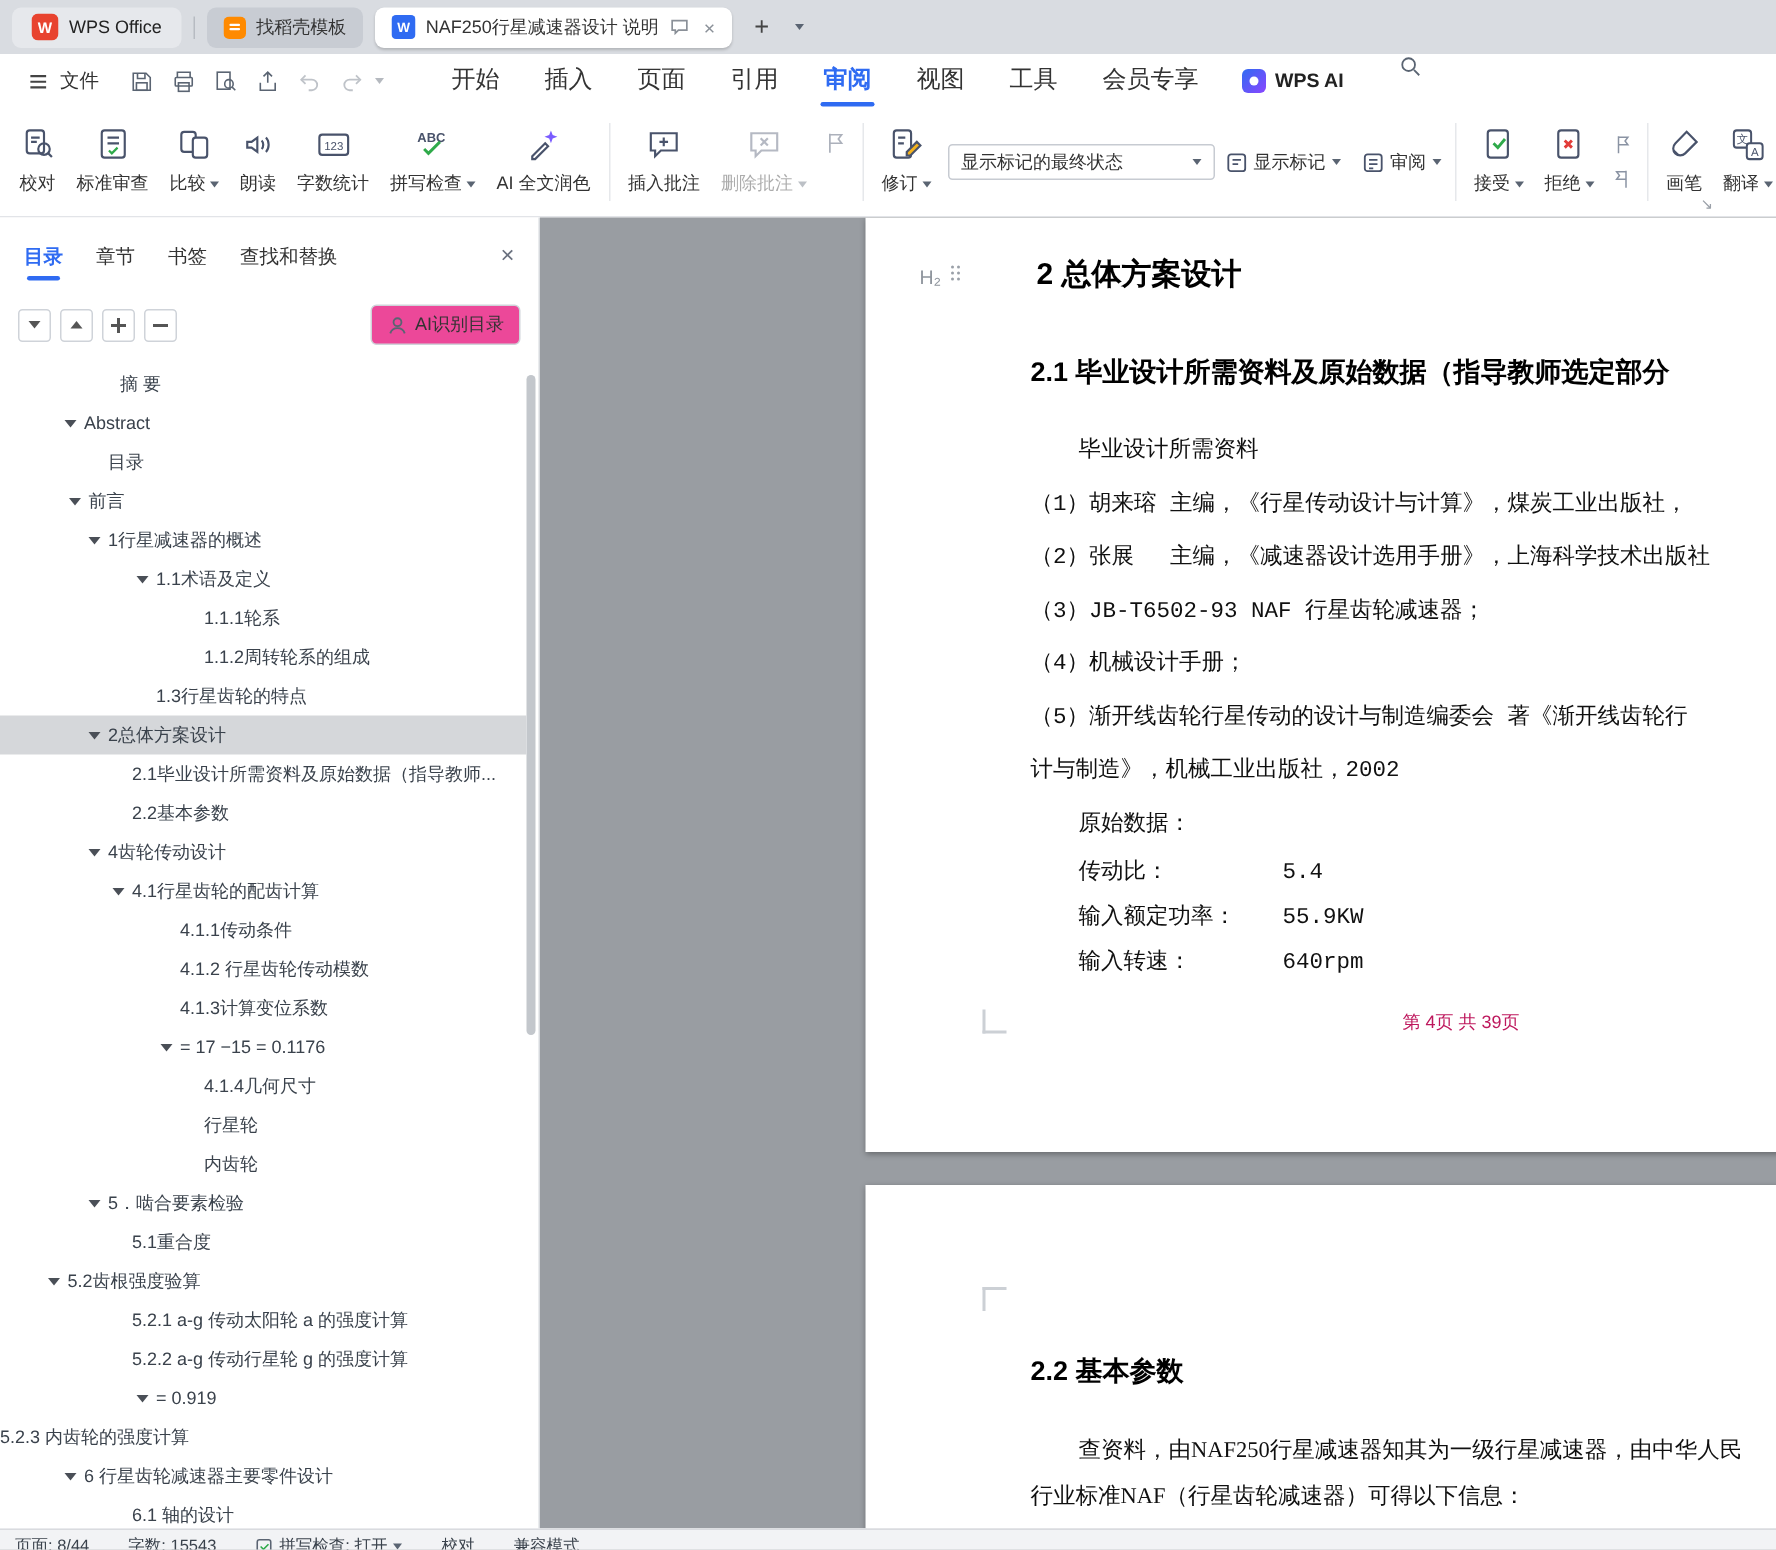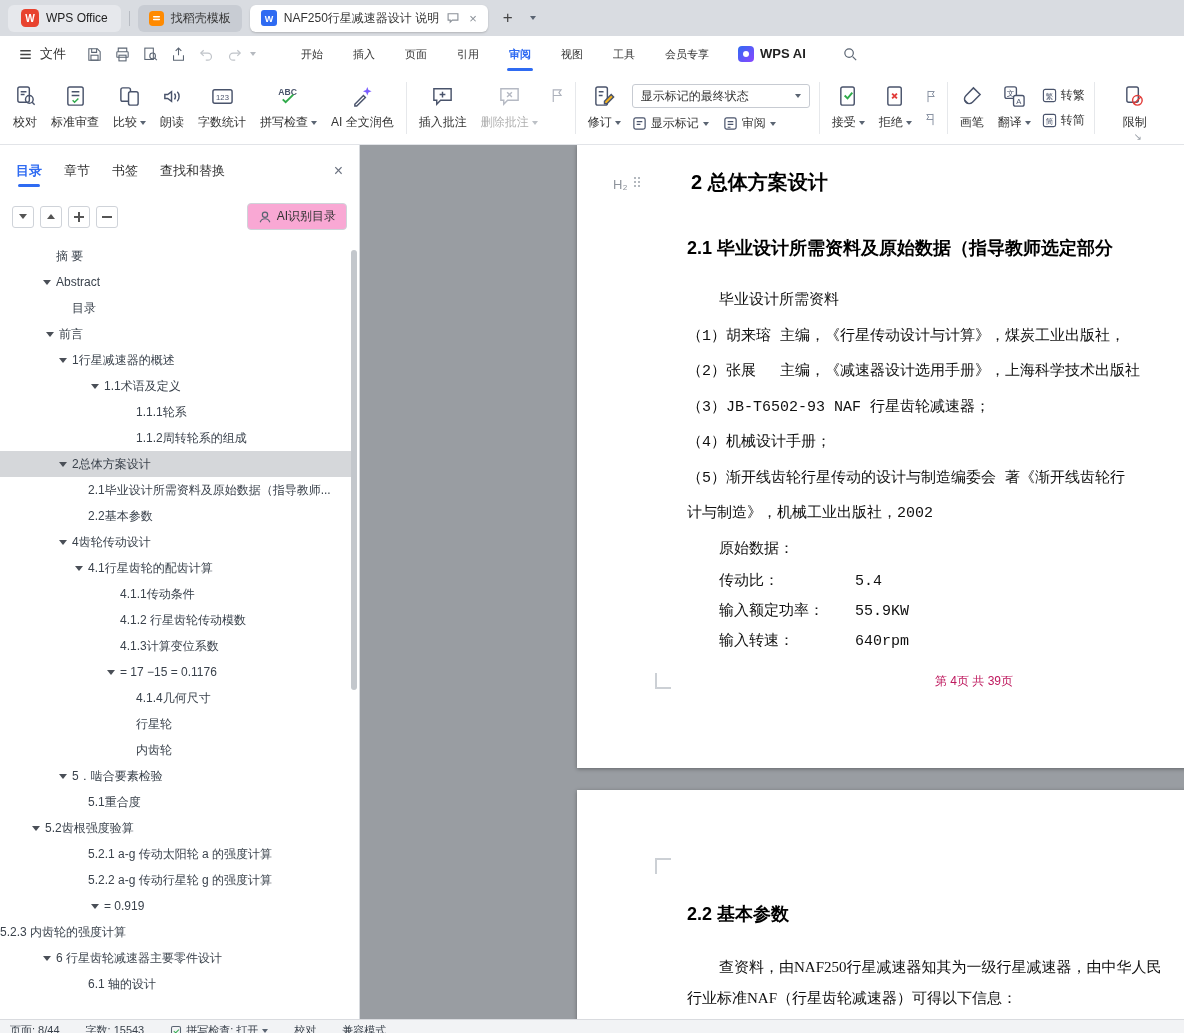--- a/index.html
+++ b/index.html
@@ -14,42 +14,42 @@
 .tb-sep{width:1px;height:15px;background:#b7bbc2}
 .tb-tab{display:flex;align-items:center;gap:7px;height:27px;padding:0 11px;border-radius:6px;font-size:12px;color:#333}
 .tb-tab.inactive{background:#c8ccd3}
 .tb-tab.active{background:#fff;box-shadow:0 1px 2px rgba(0,0,0,.18)}
 .tb-x{color:#8a9098;font-size:13px;margin-left:2px;line-height:1}
 .tb-x::before{content:"\00D7"}
 .tb-plus{font-size:17px;color:#444;padding:0 7px}
 .tb-plus::before{content:"+"}
 .tb-caret{margin-left:2px}
 
-.menubar{position:absolute;top:36px;left:0;right:0;height:36px;background:#fff;display:flex;align-items:center;padding:0 12px}
+.menubar{position:absolute;top:36px;left:0;right:0;height:36px;background:#fff;display:flex;padding:0 12px}
 .file-btn{display:flex;align-items:center;gap:7px;font-size:13px;color:#333;padding:0 6px}
 .qat{display:flex;align-items:center;gap:3px;margin-left:10px}
 .qat .ic{width:25px;height:24px;display:flex;align-items:center;justify-content:center;border-radius:4px}
 .qat .dim svg{opacity:.38}
 .menu-tabs{display:flex;margin-left:30px;height:36px}
-.menu-tab{padding:0 15px;line-height:36px;font-size:11px;color:#333;position:relative;white-space:nowrap}
+.menu-tab{padding:0 15px;line-height:36px;font-size:16px;color:#333;position:relative;white-space:nowrap}
 .menu-tab.active{color:#2f6bf2;font-weight:bold}
 .menu-tab.active::after{content:"";position:absolute;left:13px;right:13px;bottom:1px;height:3px;border-radius:2px;background:#2f6bf2}
 .wpsai{display:flex;align-items:center;gap:6px;padding:0 14px;line-height:36px;font-size:13px;font-weight:bold;color:#222}
 .ai-logo{width:16px;height:16px;border-radius:4px;background:linear-gradient(135deg,#2f6bf2,#8a46ff);position:relative}
 .ai-logo::after{content:"";position:absolute;left:5px;top:5px;width:6px;height:6px;border-radius:50%;background:#fff}
 .search-btn{margin-left:22px}
 
 .ribbon{position:absolute;top:72px;left:0;right:0;height:73px;background:#fff;border-bottom:1px solid #e2e4e8;display:flex;align-items:center;padding:0 6px;overflow:hidden}
 .rgroup{display:flex;align-items:center;height:64px}
 .rsep{width:1px;height:52px;background:#e6e8eb;margin:0 5px;flex:none}
 .rb{display:flex;flex-direction:column;align-items:center;justify-content:center;gap:6px;padding:0 7px;height:64px;border-radius:4px;font-size:12px;color:#333;flex:none}
 .rb .lbl{display:flex;align-items:center;gap:3px;white-space:nowrap}
 .rb.disabled{opacity:.4}
 .rb-mini{align-self:flex-start;margin-top:7px;padding:4px;border-radius:3px;opacity:.45}
-.rcol{display:flex;flex-direction:column;justify-content:center;gap:7px;margin:0 4px}
+.rcol{display:flex;flex-direction:row;justify-content:center;gap:7px;margin:0 4px}
 .dd{display:flex;align-items:center;justify-content:space-between;width:178px;height:24px;border:1px solid #c7cbd2;border-radius:3px;padding:0 8px;font-size:12px;color:#333;background:#fff}
 .srow{display:flex;gap:14px}
 .sb{display:flex;align-items:center;gap:4px;font-size:12px;color:#333;white-space:nowrap}
 .scol{display:flex;flex-direction:column;justify-content:center;gap:8px;margin:0 4px}
 .ribbon-corner{position:absolute;right:42px;bottom:2px;color:#9aa0a8;font-size:10px}
 .ribbon-corner::before{content:"\2198"}
 
 .main{position:absolute;top:145px;left:0;right:0;bottom:14px;display:flex}
 .sidebar{width:360px;background:#fff;border-right:1px solid #d6d9dd;position:relative;flex:none;overflow:hidden}
 .nav-tabs{display:flex;align-items:center;padding:16px 16px 0 16px;height:46px}
@@ -60,21 +60,21 @@
 .nav-close::before{content:"\00D7"}
 .navctl{display:flex;align-items:center;padding:12px 12px 8px 12px}
 .sqbtn{width:22px;height:22px;border:1px solid #cfd3d9;border-radius:3px;background:#fff;display:flex;align-items:center;justify-content:center;margin-right:6px;flex:none}
 .chev-d{width:0;height:0;border-left:4px solid transparent;border-right:4px solid transparent;border-top:5px solid #555}
 .chev-u{width:0;height:0;border-left:4px solid transparent;border-right:4px solid transparent;border-bottom:5px solid #555}
 .plus{position:relative;width:10px;height:10px}
 .plus::before{content:"";position:absolute;top:4px;left:0;width:10px;height:2px;background:#555}
 .plus::after{content:"";position:absolute;left:4px;top:0;width:2px;height:10px;background:#555}
 .minus{position:relative;width:10px;height:10px}
 .minus::before{content:"";position:absolute;top:4px;left:0;width:10px;height:2px;background:#555}
-.ai-outline-btn{margin-left:auto;display:flex;align-items:center;gap:5px;border:1px solid #cfd3d9;border-radius:4px;padding:4px 10px;font-size:12px;background:#f9a8d4;color:#333;white-space:nowrap}
+.ai-outline-btn{margin-left:auto;display:flex;align-items:center;gap:5px;border:1px solid #cfd3d9;border-radius:4px;padding:4px 10px;font-size:12px;background:#ec4899;color:#333;white-space:nowrap}
 .otree{position:absolute;top:98px;left:0;right:8px;bottom:0;overflow:hidden}
 .orow{display:flex;align-items:center;height:26px;font-size:12px;color:#3a424c;white-space:nowrap;overflow:hidden}
 .orow.selected{background:#d5d7da}
 .tri{width:0;height:0;border-left:4px solid transparent;border-right:4px solid transparent;border-top:5px solid #4a4f57;margin-right:5px;flex:none}
 .sb-scroll{position:absolute;top:105px;right:2px;width:6px;height:440px;border-radius:3px;background:#c3c7cc}
 
 .docarea{flex:1;background:#999da2;position:relative;overflow:hidden}
 .page{position:absolute;left:217px;width:700px;background:#fff;box-shadow:0 1px 4px rgba(0,0,0,.35);overflow:hidden}
 .page1{top:0;height:623px}
 .page2{top:645px;height:520px}
@@ -450,21 +450,21 @@
         </span>
       <span class="ai-outline-btn">
         <svg width="14" height="14" viewBox="0 0 16 16" fill="none" stroke="#5a6472" stroke-width="1.4">
             <circle cx="8" cy="5.5" r="3"></circle>
             <path d="M2.5 14c1-3.2 4-4 5.5-4s4.5.8 5.5 4"></path>
           </svg>
         <span>AI识别目录</span>
       </span>
     </div>
     <div class="otree">
-      <div class="orow" style="padding-left:56px">
+      <div class="orow" style="padding-left:80px">
           <span>摘 要</span>
         </div>
       <div class="orow" style="padding-left:43px">
           <span class="tri"></span>
           <span>Abstract</span>
         </div>
       <div class="orow" style="padding-left:72px">
           <span>目录</span>
         </div>
       <div class="orow" style="padding-left:46px">
@@ -477,20 +477,23 @@
         </div>
       <div class="orow" style="padding-left:91px">
           <span class="tri"></span>
           <span>1.1术语及定义</span>
         </div>
       <div class="orow" style="padding-left:136px">
           <span>1.1.1轮系</span>
         </div>
       <div class="orow" style="padding-left:136px">
           <span>1.1.2周转轮系的组成</span>
+        </div>
+      <div class="orow" style="padding-left:104px">
+          <span>1.3行星齿轮的特点</span>
         </div>
       <div class="orow selected" style="padding-left:59px">
           <span class="tri"></span>
           <span>2总体方案设计</span>
         </div>
       <div class="orow" style="padding-left:88px">
           <span>2.1毕业设计所需资料及原始数据（指导教师...</span>
         </div>
       <div class="orow" style="padding-left:88px">
           <span>2.2基本参数</span>

